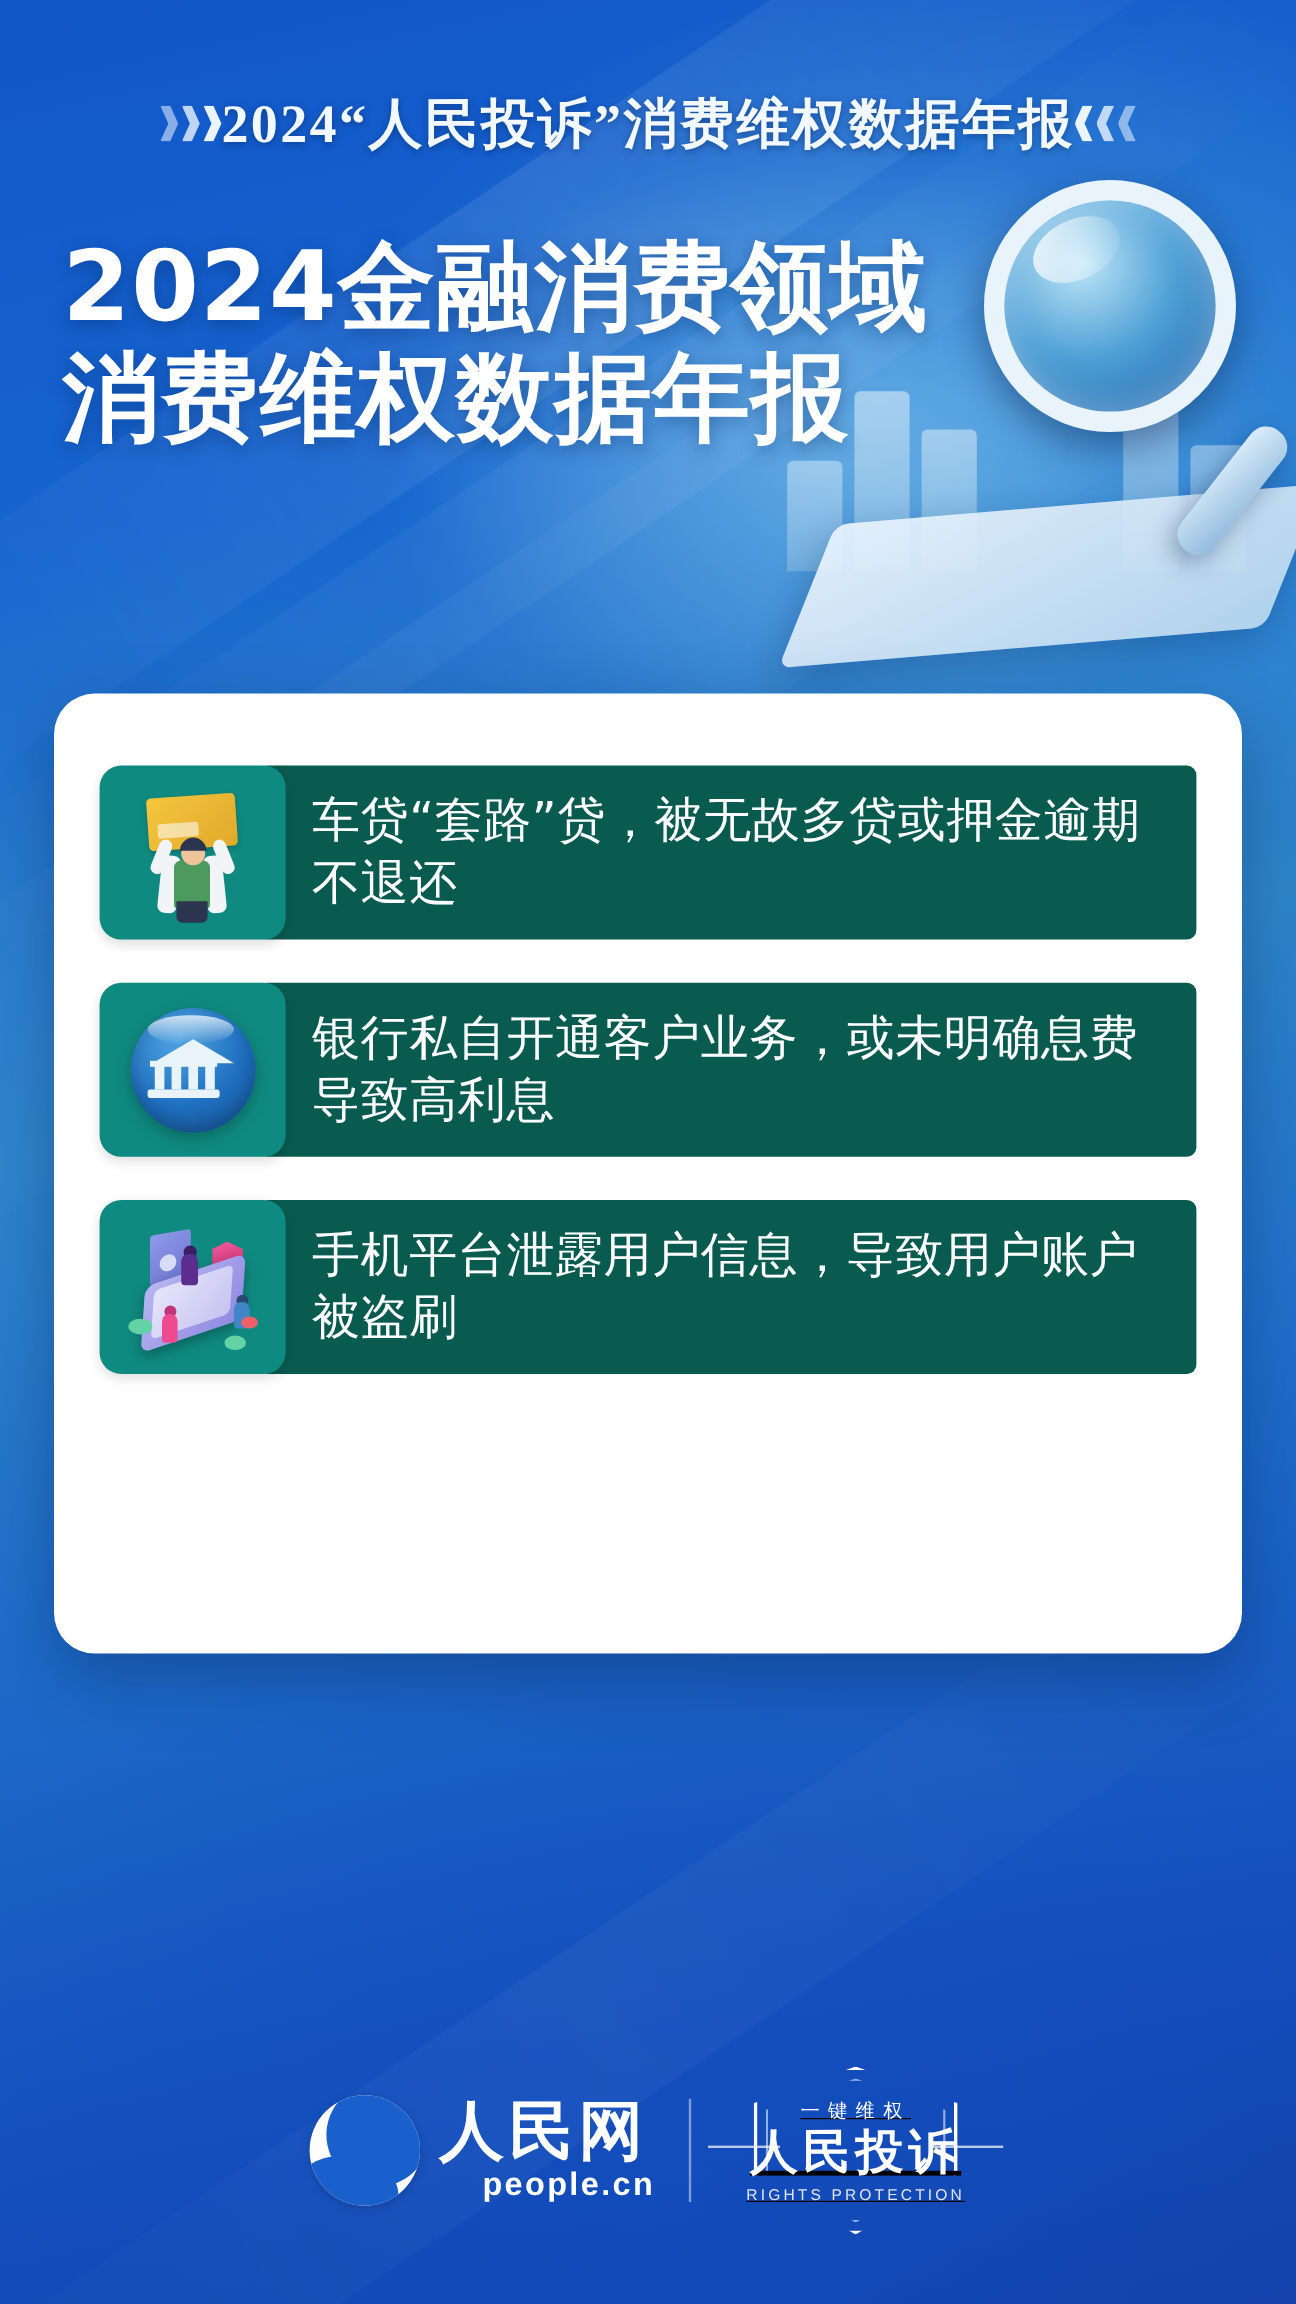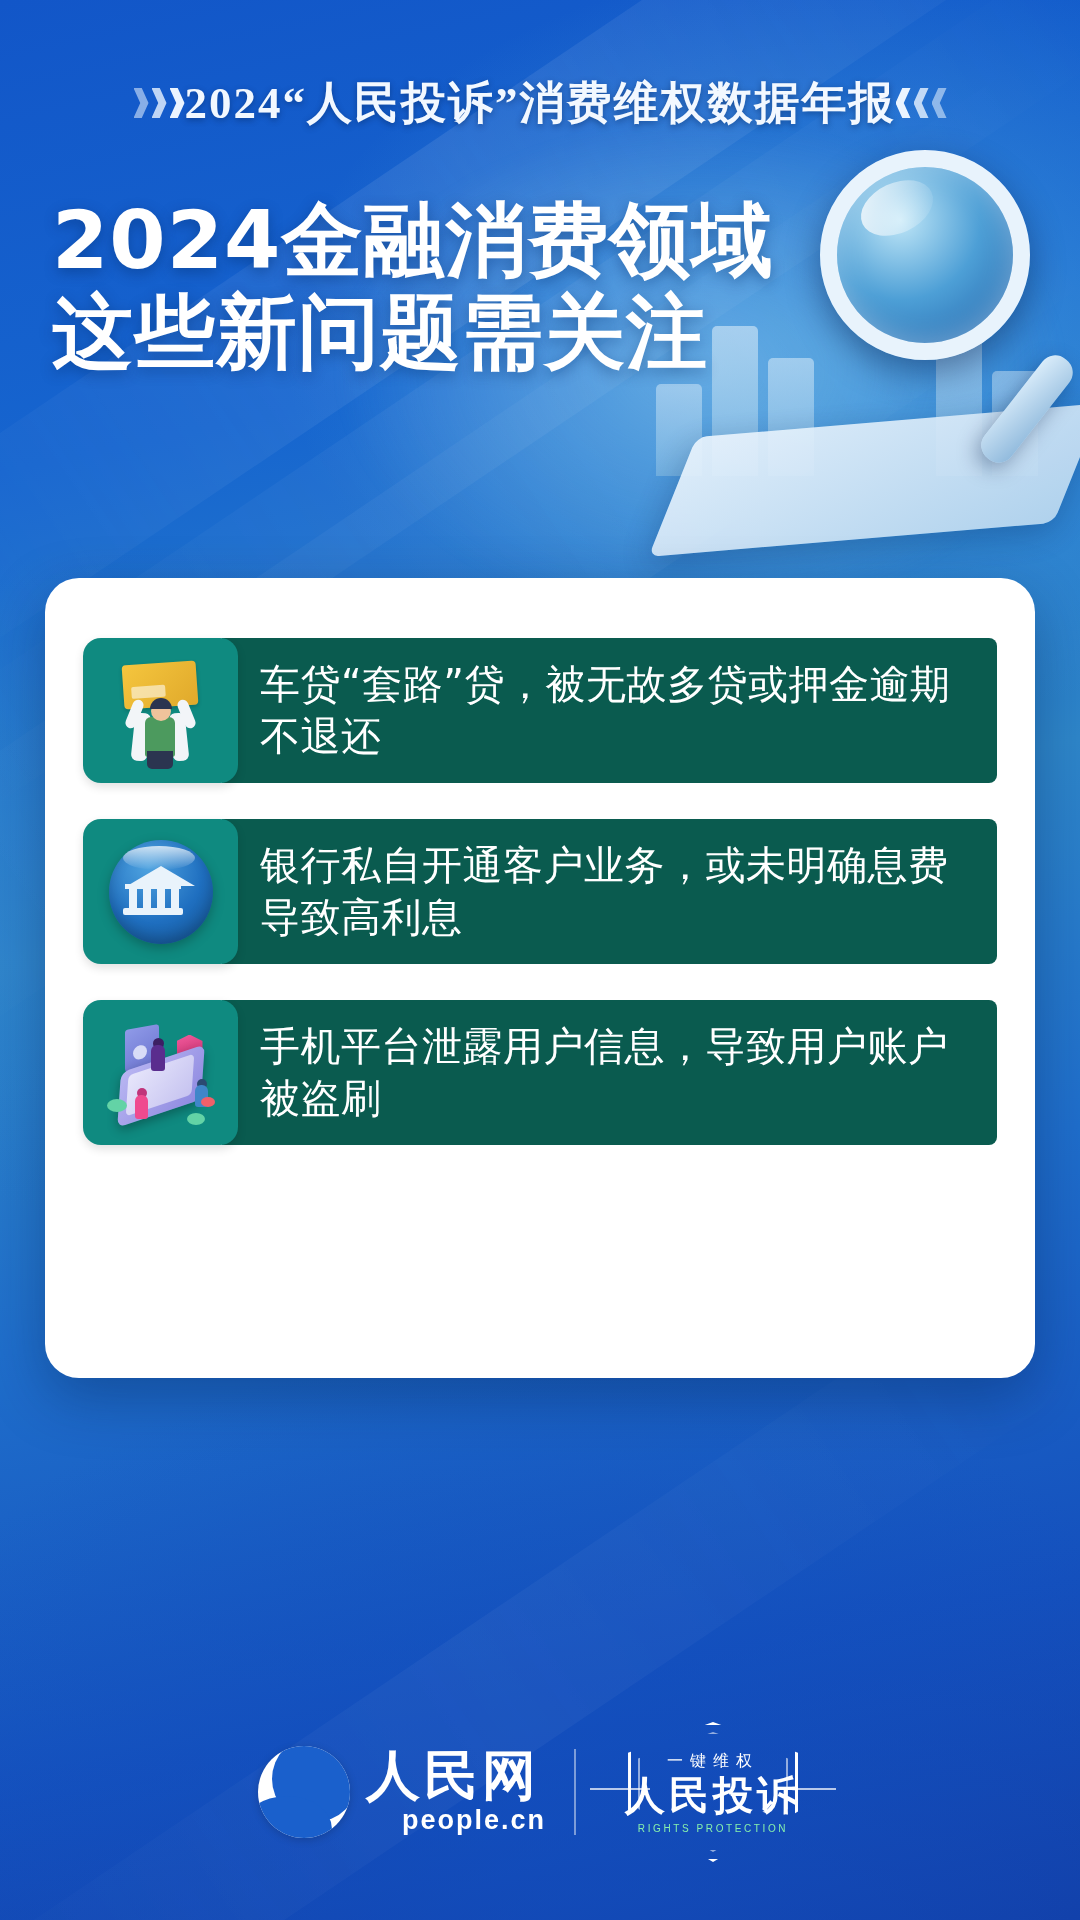--- a/index.html
+++ b/index.html
@@ -264,40 +264,40 @@
   .pc-txt{ display:flex; flex-direction:column; gap:2px; }
   .pc-cn{
     font-family:"Liberation Serif","DejaVu Serif",serif;
     font-size:54px; font-weight:700; color:#fff; letter-spacing:4px; line-height:1;
   }
   .pc-en{ font-size:27px; color:#fff; letter-spacing:2px; font-weight:600;margin-left:36px; }
   .divider{ width:2px; height:86px; background:rgba(255,255,255,.45); }
 
   .shield{
     position:relative; width:218px; height:140px;
-    display:flex; flex-direction:column; align-items:center; justify-content:center;
+    display:flex; flex-direction:column; align-items:center; justify-content:center;text-decoration:underline;
   }
   .shield-frame{
     position:absolute; inset:0; margin:auto; width:170px; height:140px;
     border:3px solid #fff;
     clip-path:polygon(50% 0,100% 22%,100% 64%,50% 100%,0 64%,0 22%);
   }
   .shield-frame:after{
     content:""; position:absolute; inset:7px;
     border:2px solid rgba(255,255,255,.55);
     clip-path:polygon(50% 0,100% 22%,100% 64%,50% 100%,0 64%,0 22%);
   }
   .sh-wing{ position:absolute; top:66px; width:60px; height:2px; background:rgba(255,255,255,.7); }
   .sh-wl{ left:-14px } .sh-wr{ right:-14px }
   .sh-top{ font-size:16px; color:#fff; letter-spacing:7px; z-index:2; margin-bottom:4px; }
   .sh-main{
     font-family:"Liberation Serif","DejaVu Serif",serif;
     font-size:40px; font-weight:700; color:#fff; letter-spacing:4px; z-index:2; line-height:1;
   }
-  .sh-en{ font-size:10px; color:#86efac; letter-spacing:2.6px; z-index:2; margin-top:7px; }
+  .sh-en{ font-size:13px; color:#e5e5e5; letter-spacing:2.6px; z-index:2; margin-top:7px; }
 </style>
 </head>
 <body>
 
 <div class="bg"></div>
 <div class="bg-glow"></div>
 <div class="bg-diag">
   <i class="d1"></i>
     <i class="d2"></i>
     <i class="d3"></i>
@@ -324,21 +324,21 @@
     <div class="bar b3"></div>
   <div class="bar b4"></div>
     <div class="bar b5"></div>
   <div class="pad"></div>
   <div class="lens"></div>
   <div class="handle"></div>
 </div>
 
 <div class="hero">
   <h1>2024金融消费领域</h1>
-  <h1>这些新问题需关注</h1>
+  <h1>消费维权数据年报</h1>
 </div>
 
 <div class="panel">
   <div class="cards">
 
     <div class="card">
       <div class="card-icon">
         <div class="ill">
           <div class="i1-card"></div>
             <div class="i1-arm-l"></div>

